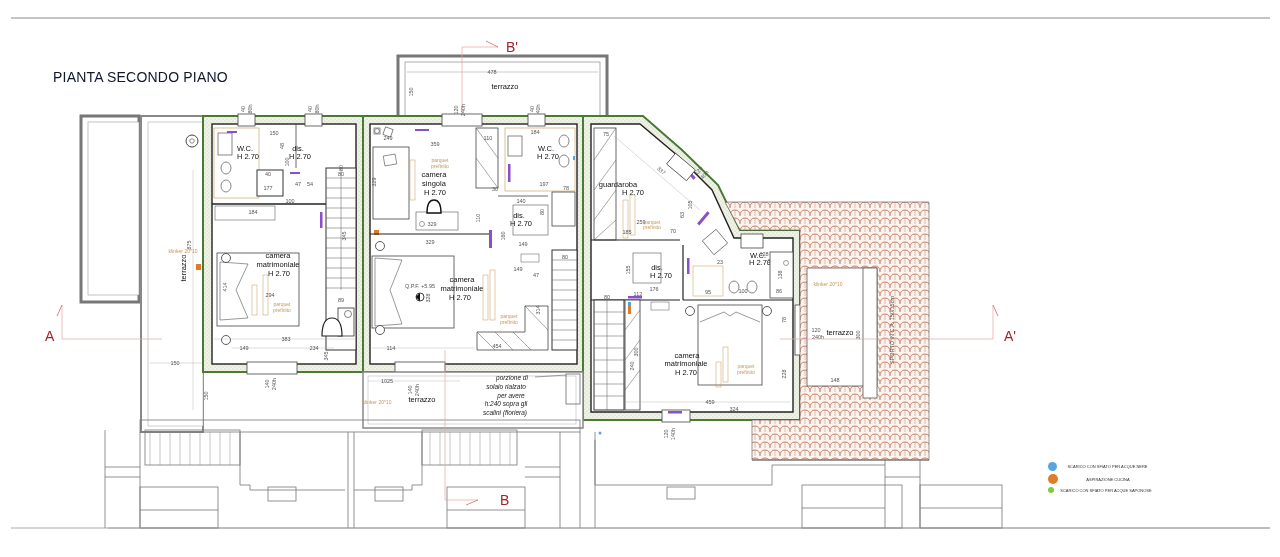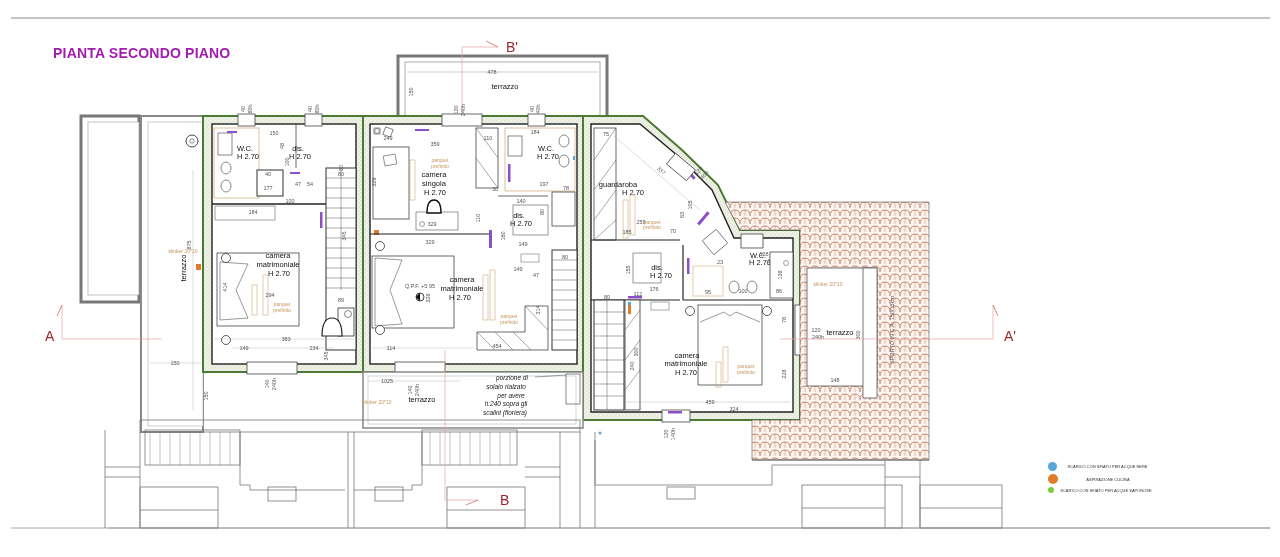--- a/index.html
+++ b/index.html
@@ -1,18 +1,18 @@
 <!DOCTYPE html>
 <html><head>
 <meta charset="utf-8">
 <style>
   html, body { margin:0; padding:0; background:#ffffff; }
   body { width:1280px; height:557px; overflow:hidden; position:relative; font-family:"Liberation Sans", sans-serif; }
   #plan { position:absolute; left:0; top:0; width:1280px; height:557px; }
-  .title { position:absolute; left:53px; top:45px; font-size:14px; color:#a21caf; letter-spacing:0.2px; font-family:"Liberation Sans", sans-serif;font-weight:bold; }
+  .title { position:absolute; left:53px; top:69px; font-size:14px; color:#0f172a; letter-spacing:0.2px; font-family:"Liberation Sans", sans-serif; }
   .rlabel { font-family:"Liberation Sans", sans-serif; font-size:7.5px; fill:#111; text-anchor:middle; }
   .dim { font-family:"Liberation Sans", sans-serif; font-size:5.5px; fill:#555; text-anchor:middle; }
   .floor { font-family:"Liberation Sans", sans-serif; font-size:5px; fill:#c8965a; text-anchor:middle; }
   .note { font-family:"Liberation Sans", sans-serif; font-size:6.5px; fill:#222; font-style:italic; text-anchor:middle; }
   .sec { font-family:"Liberation Sans", sans-serif; font-size:14px; fill:#a0262b; }
   .legend { position:absolute; left:1048px; top:462px; width:110px; }
   .legend-item { display:flex; align-items:center; margin-bottom:3px; }
   .dot { border-radius:50%; flex:none; }
   .legend-text { font-size:4px; color:#333; text-align:center; flex:1; line-height:5px; font-family:"Liberation Sans", sans-serif; }
 </style>

